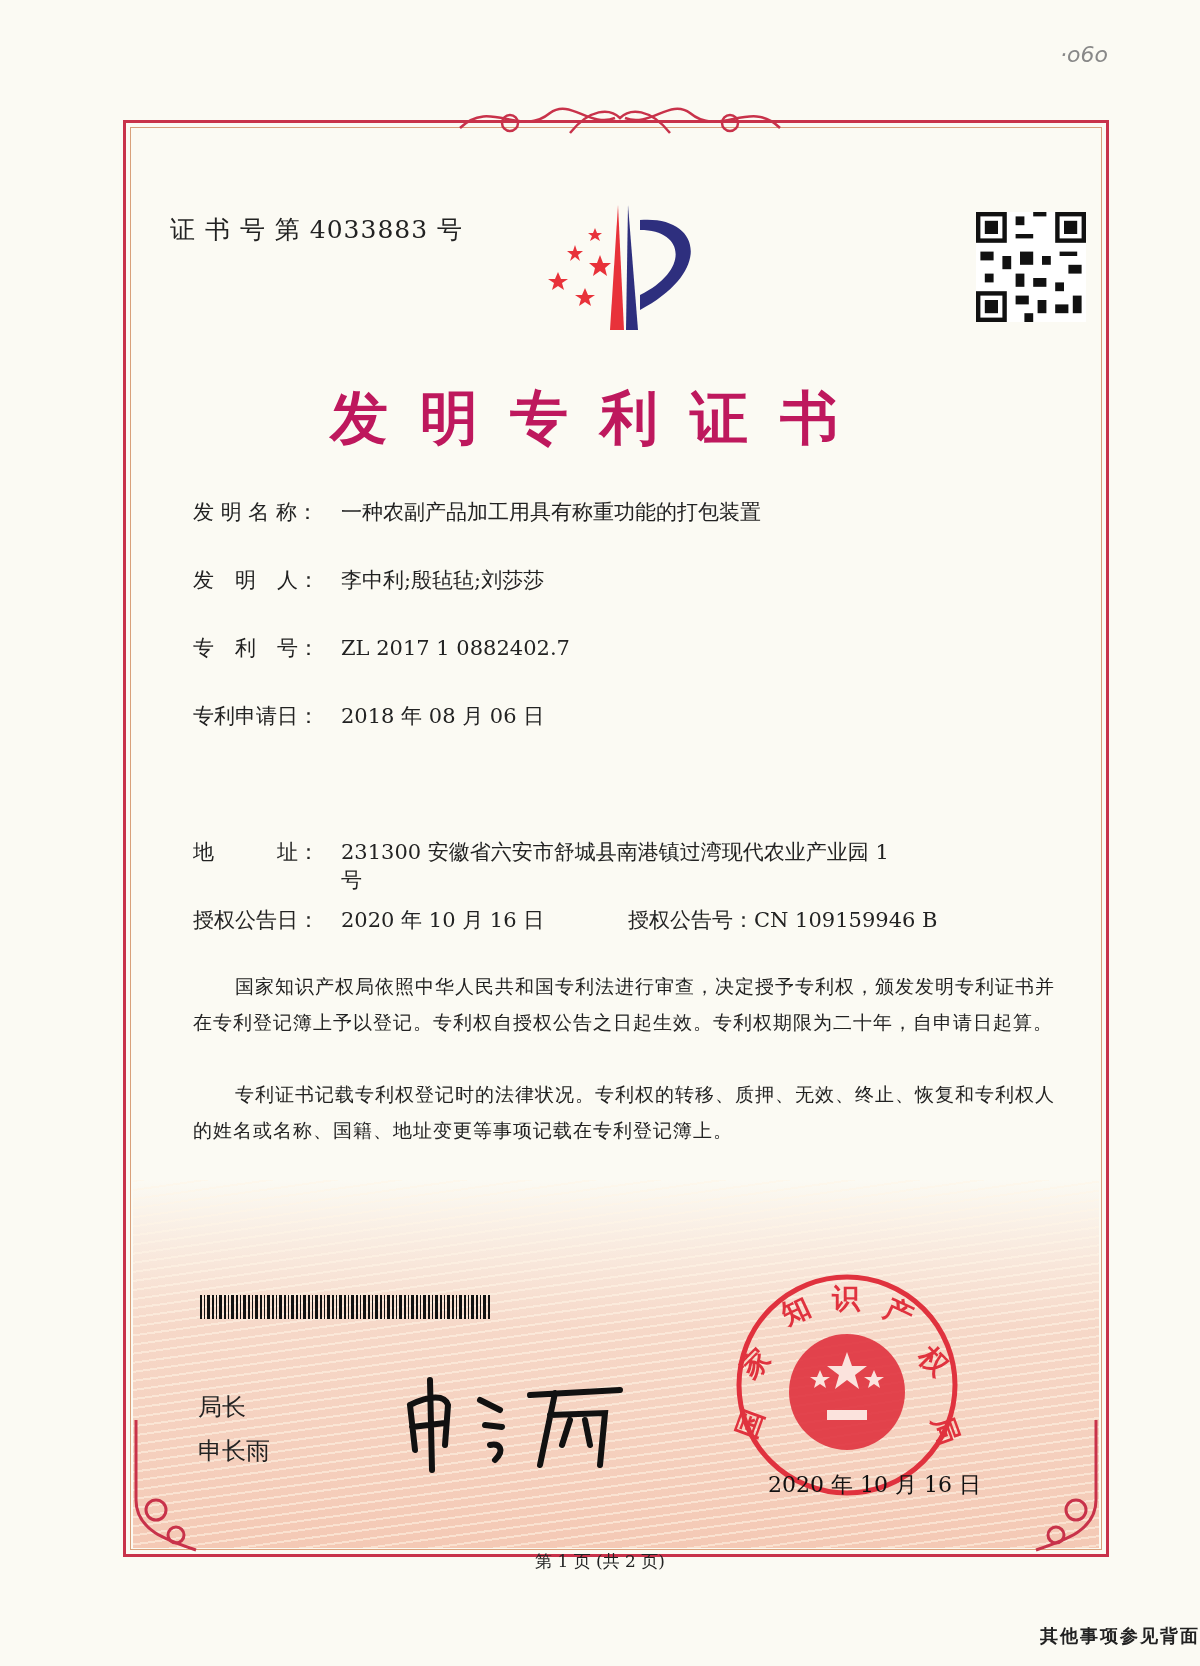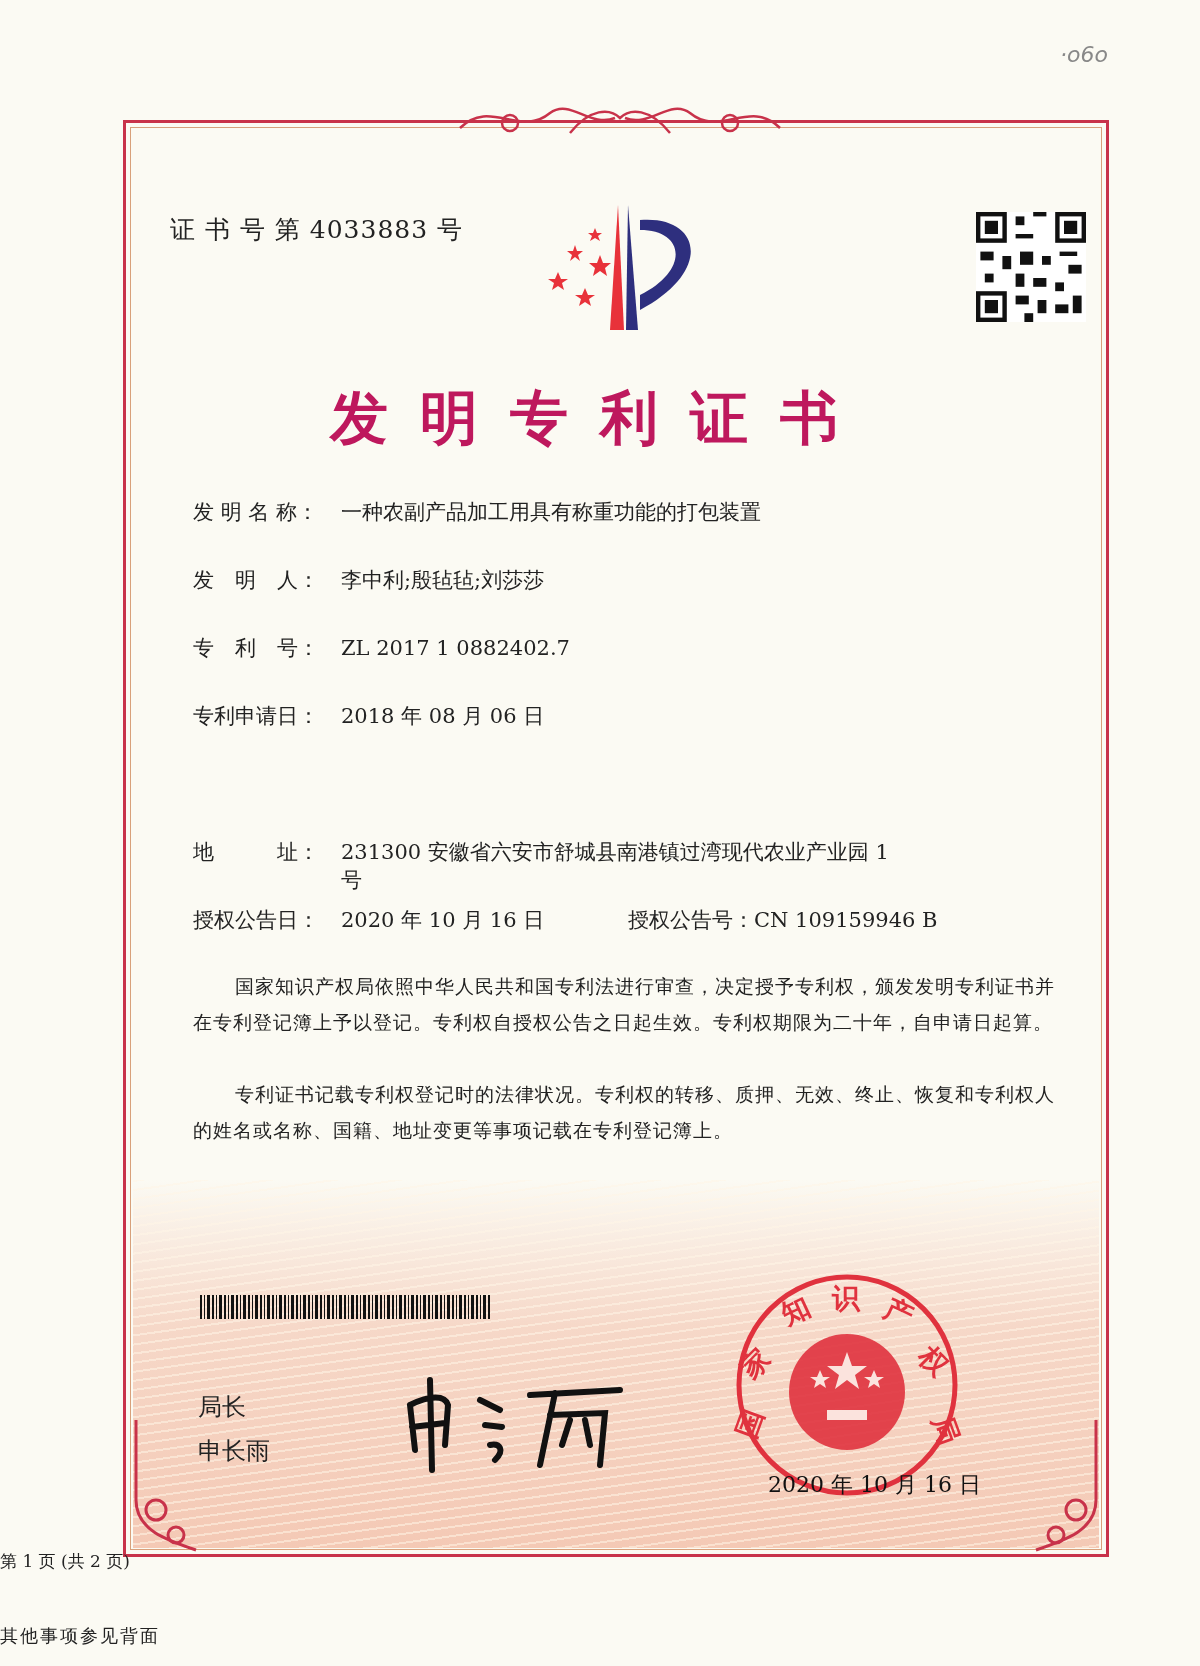--- a/index.html
+++ b/index.html
@@ -20,22 +20,22 @@
   .qr { position:absolute; left:976px; top:212px; width:110px; height:110px; }
   .title { position:absolute; left:0; width:1200px; top:380px; text-align:center; font-size:58px; letter-spacing:32px; font-weight:bold; color:#be185d; }
   .field { position:absolute; left:193px; font-size:21px; white-space:nowrap; }
   .field .lbl { display:inline-block; width:148px; letter-spacing:0; }
   .para { position:absolute; left:193px; width:872px; font-size:19px; line-height:36px; text-indent:42px; letter-spacing:1px; }
   .barcode { position:absolute; left:200px; top:1295px; width:292px; height:24px; }
   .sig-title { position:absolute; left:198px; top:1385px; font-size:24px; font-family:"DejaVu Sans",sans-serif; line-height:44px; }
   .signature { position:absolute; left:390px; top:1365px; width:240px; height:110px; }
   .seal { position:absolute; left:732px; top:1270px; width:230px; height:230px; }
   .seal-date { position:absolute; left:768px; top:1470px; font-size:22px; color:#111; }
-  .pageno { position:absolute; left:0; width:1200px; top:1550px; font-size:17px; }
-  .footer { position:absolute; left:0; width:1200px; top:1624px; text-align:left; font-size:18px; letter-spacing:2px; }
+  .pageno { position:absolute; left:0; width:1200px; top:1550px; text-align:center; font-size:17px; }
+  .footer { position:absolute; left:0; width:1200px; top:1624px; text-align:right; font-size:18px; letter-spacing:2px;font-weight:bold; }
 </style>
 </head>
 <body>
 
 <div class="page">
   <div class="handnote">·o6o</div>
 
   <div class="bg-wave"></div>
   <div class="frame-outer"></div>
   <div class="frame-inner"></div>

